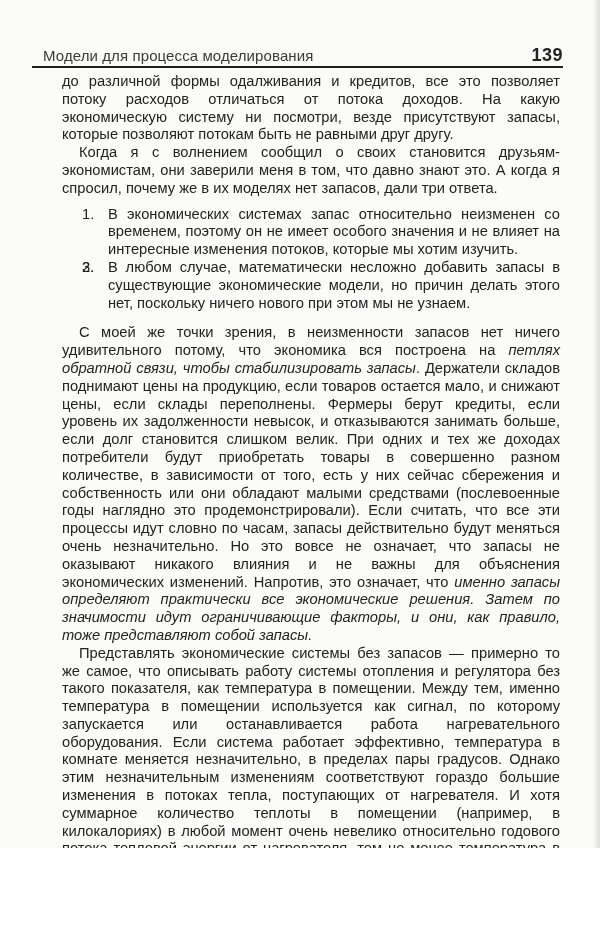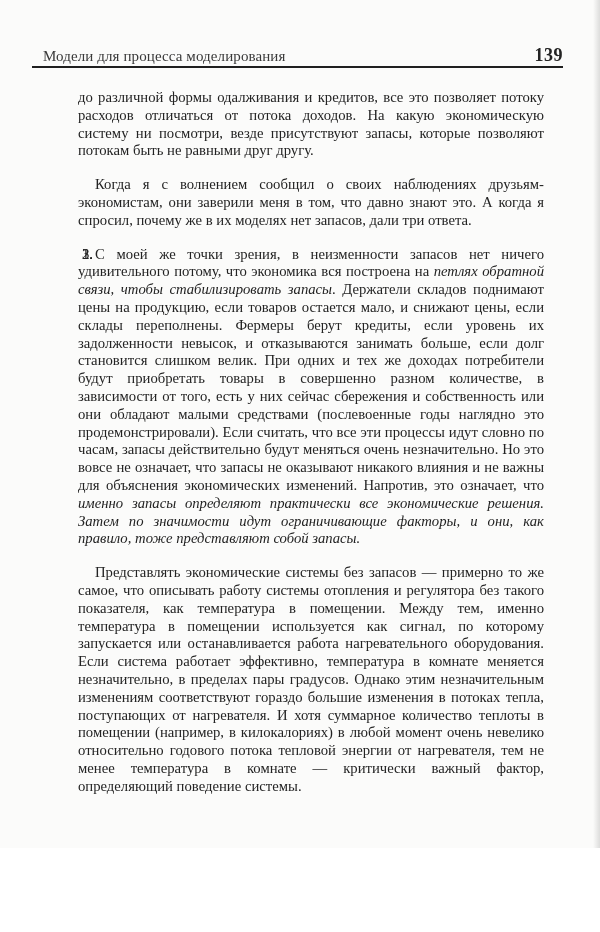--- a/index.html
+++ b/index.html
@@ -3,21 +3,21 @@
 <meta charset="utf-8">
 <style>
   html, body { margin: 0; padding: 0; background: #ffffff; }
 
   .page {
     width: 600px;
     height: 848px;
     position: relative;
     overflow: hidden;
     background: var(--background, #fbfbfa);
-    font-family: Liberation Serif, serif;
+    font-family: Liberation Sans, sans-serif;
   }
 
   .header {
     position: absolute;
     top: 45px;
     left: 32px;
     right: 37px;
     display: flex;
     justify-content: space-between;
     align-items: baseline;
@@ -46,21 +46,21 @@
   .body-text {
     position: absolute;
     top: 73px;
     left: 62px;
     width: 498px;
     font-size: 14.7px;
     line-height: 17.8px;
     color: var(--text, #232323);
     text-align: justify;
   }
-  p.para { margin: 16px; }
+  p.para { margin: 0; }
   p.para.indent { text-indent: 17px; }
 
   .list { margin: 8px 0 12px 0; }
   .list-item { position: relative; padding-left: 46px; }
   .list-item .num { position: absolute; left: 20px; top: 0; }
 
   .it { font-style: italic; }
 
   .scan-edge {
     position: absolute;
@@ -74,23 +74,23 @@
 <body>
 
 <div class="page">
   <div class="header">
     <span class="header-title">Модели для процесса моделирования</span>
     <span class="page-number">139</span>
   </div>
   <div class="header-rule"></div>
   <div class="body-text">
       <p class="para"><span>до различной формы одалживания и кредитов, все это позволяет потоку расходов отличаться от потока доходов. На какую экономическую систему ни посмотри, везде присутствуют запасы, которые позволяют потокам быть не равными друг другу.</span></p>
-      <p class="para indent"><span>Когда я с волнением сообщил о своих наблюдениях друзьям-экономистам, они заверили меня в том, что давно знают это. А когда я спросил, почему же в их моделях нет запасов, дали три ответа.</span></p>
+      <p class="para indent"><span>Когда я с волнением сообщил о своих становится друзьям-экономистам, они заверили меня в том, что давно знают это. А когда я спросил, почему же в их моделях нет запасов, дали три ответа.</span></p>
       <div class="list">
-        <div class="list-item"><span class="num">1.</span></div>
+        <div class="list-item"><span class="num">1.</span><span>В экономических системах запас относительно неизменен со временем, поэтому он не имеет особого значения и не влияет на интересные изменения потоков, которые мы хотим изучить.</span></div>
         <div class="list-item"><span class="num">2.</span></div>
-        <div class="list-item"><span class="num">3.</span></div>
+        <div class="list-item"><span class="num">3.</span><span>В любом случае, математически несложно добавить запасы в существующие экономические модели, но причин делать этого нет, поскольку ничего нового при этом мы не узнаем.</span></div>
       </div>
       <p class="para indent"><span>С моей же точки зрения, в неизменности запасов нет ничего удивительного потому, что экономика вся построена на </span><span class="it">петлях обратной связи, чтобы стабилизировать запасы</span><span>. Держатели складов поднимают цены на продукцию, если товаров остается мало, и снижают цены, если склады переполнены. Фермеры берут кредиты, если уровень их задолженности невысок, и отказываются занимать больше, если долг становится слишком велик. При одних и тех же доходах потребители будут приобретать товары в совершенно разном количестве, в зависимости от того, есть у них сейчас сбережения и собственность или они обладают малыми средствами (послевоенные годы наглядно это продемонстрировали). Если считать, что все эти процессы идут словно по часам, запасы действительно будут меняться очень незначительно. Но это вовсе не означает, что запасы не оказывают никакого влияния и не важны для объяснения экономических изменений. Напротив, это означает, что </span><span class="it">именно запасы определяют практически все экономические решения. Затем по значимости идут ограничивающие факторы, и они, как правило, тоже представляют собой запасы.</span></p>
       <p class="para indent"><span>Представлять экономические системы без запасов — примерно то же самое, что описывать работу системы отопления и регулятора без такого показателя, как температура в помещении. Между тем, именно температура в помещении используется как сигнал, по которому запускается или останавливается работа нагревательного оборудования. Если система работает эффективно, температура в комнате меняется незначительно, в пределах пары градусов. Однако этим незначительным изменениям соответствуют гораздо большие изменения в потоках тепла, поступающих от нагревателя. И хотя суммарное количество теплоты в помещении (например, в килокалориях) в любой момент очень невелико относительно годового потока тепловой энергии от нагревателя, тем не менее температура в комнате — критически важный фактор, определяющий поведение системы.</span></p>
     </div>
   <div class="scan-edge"></div>
 </div>
 
 </body></html>

